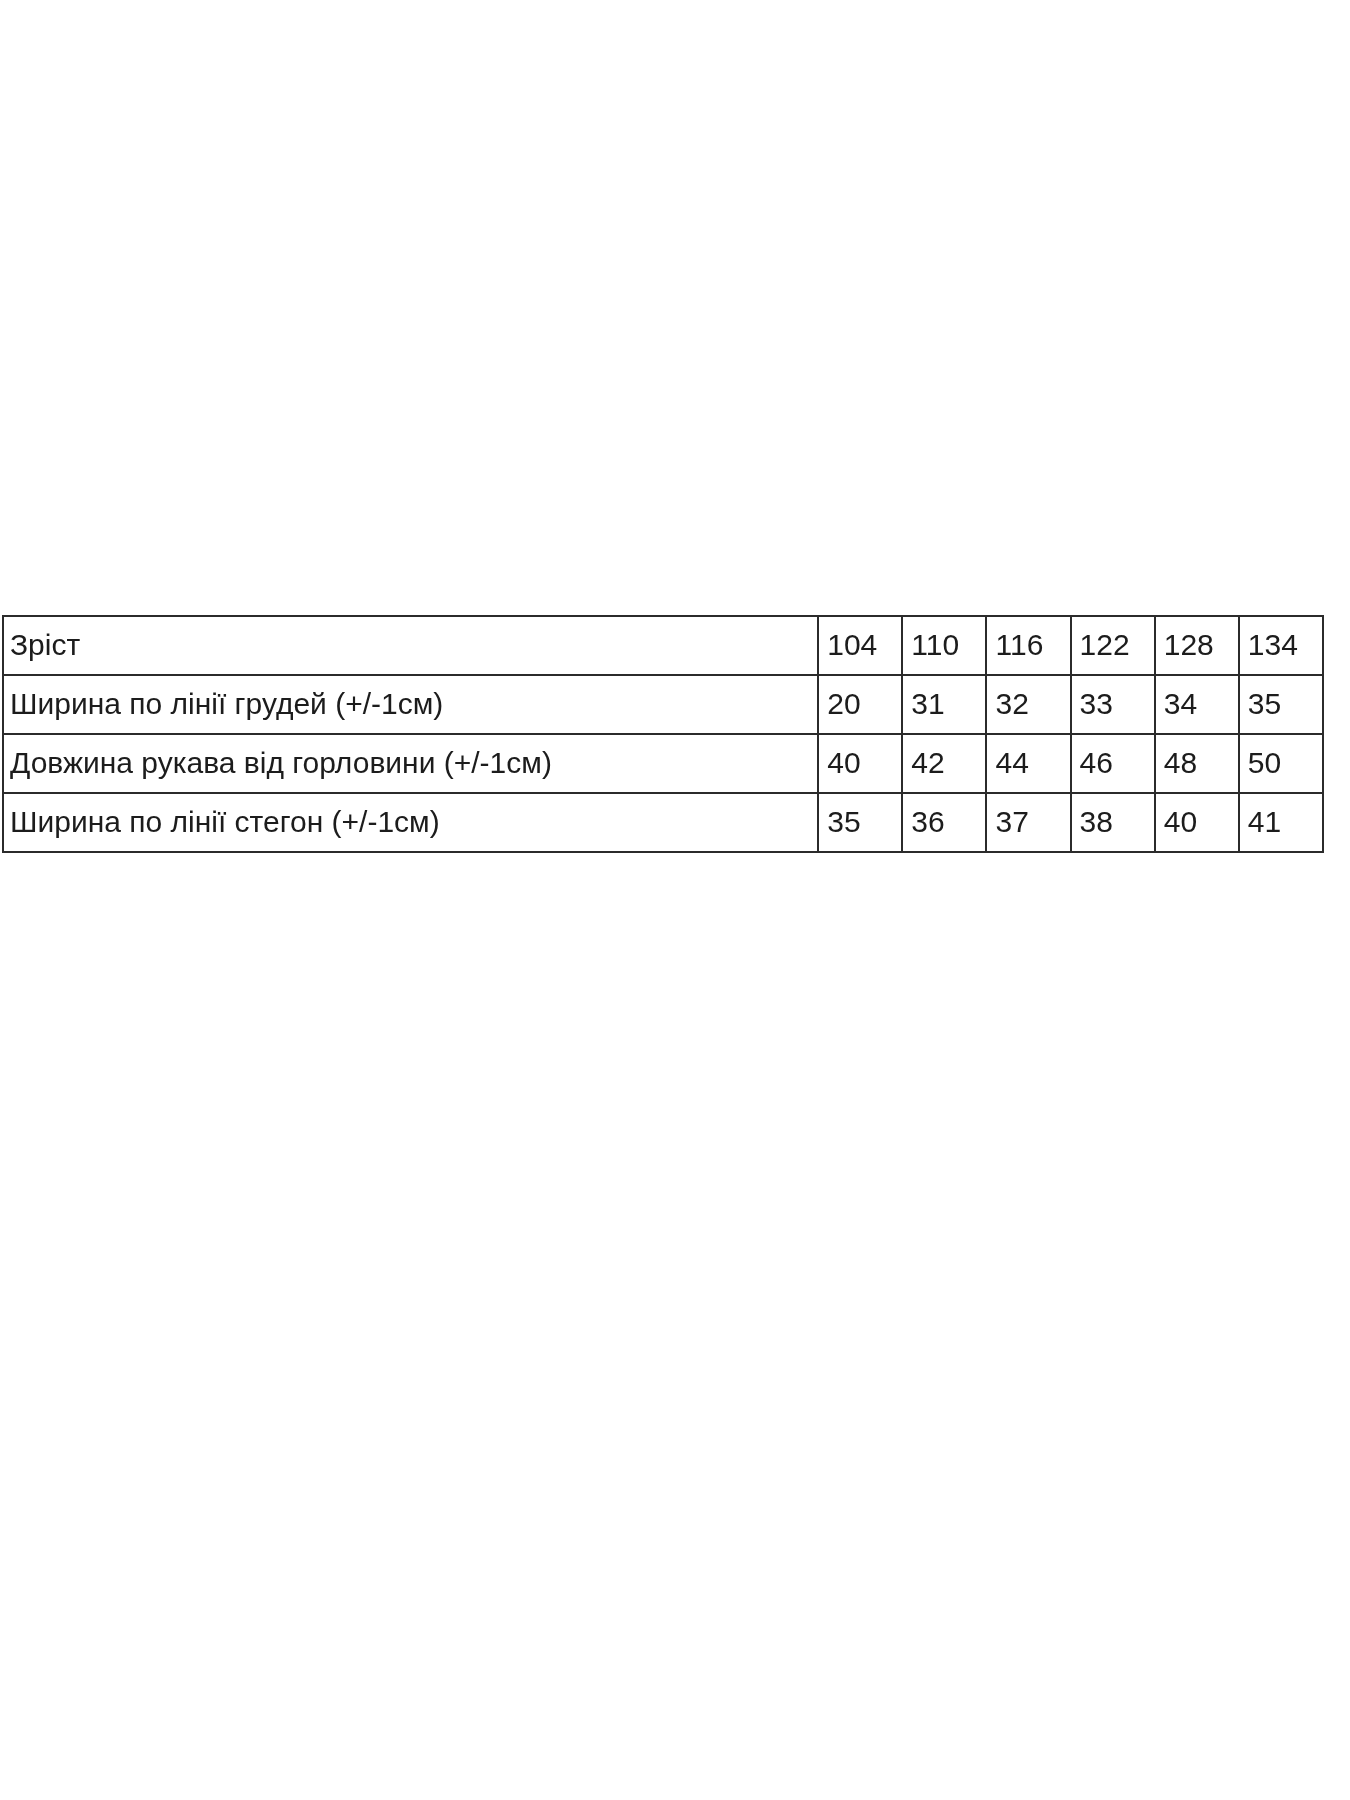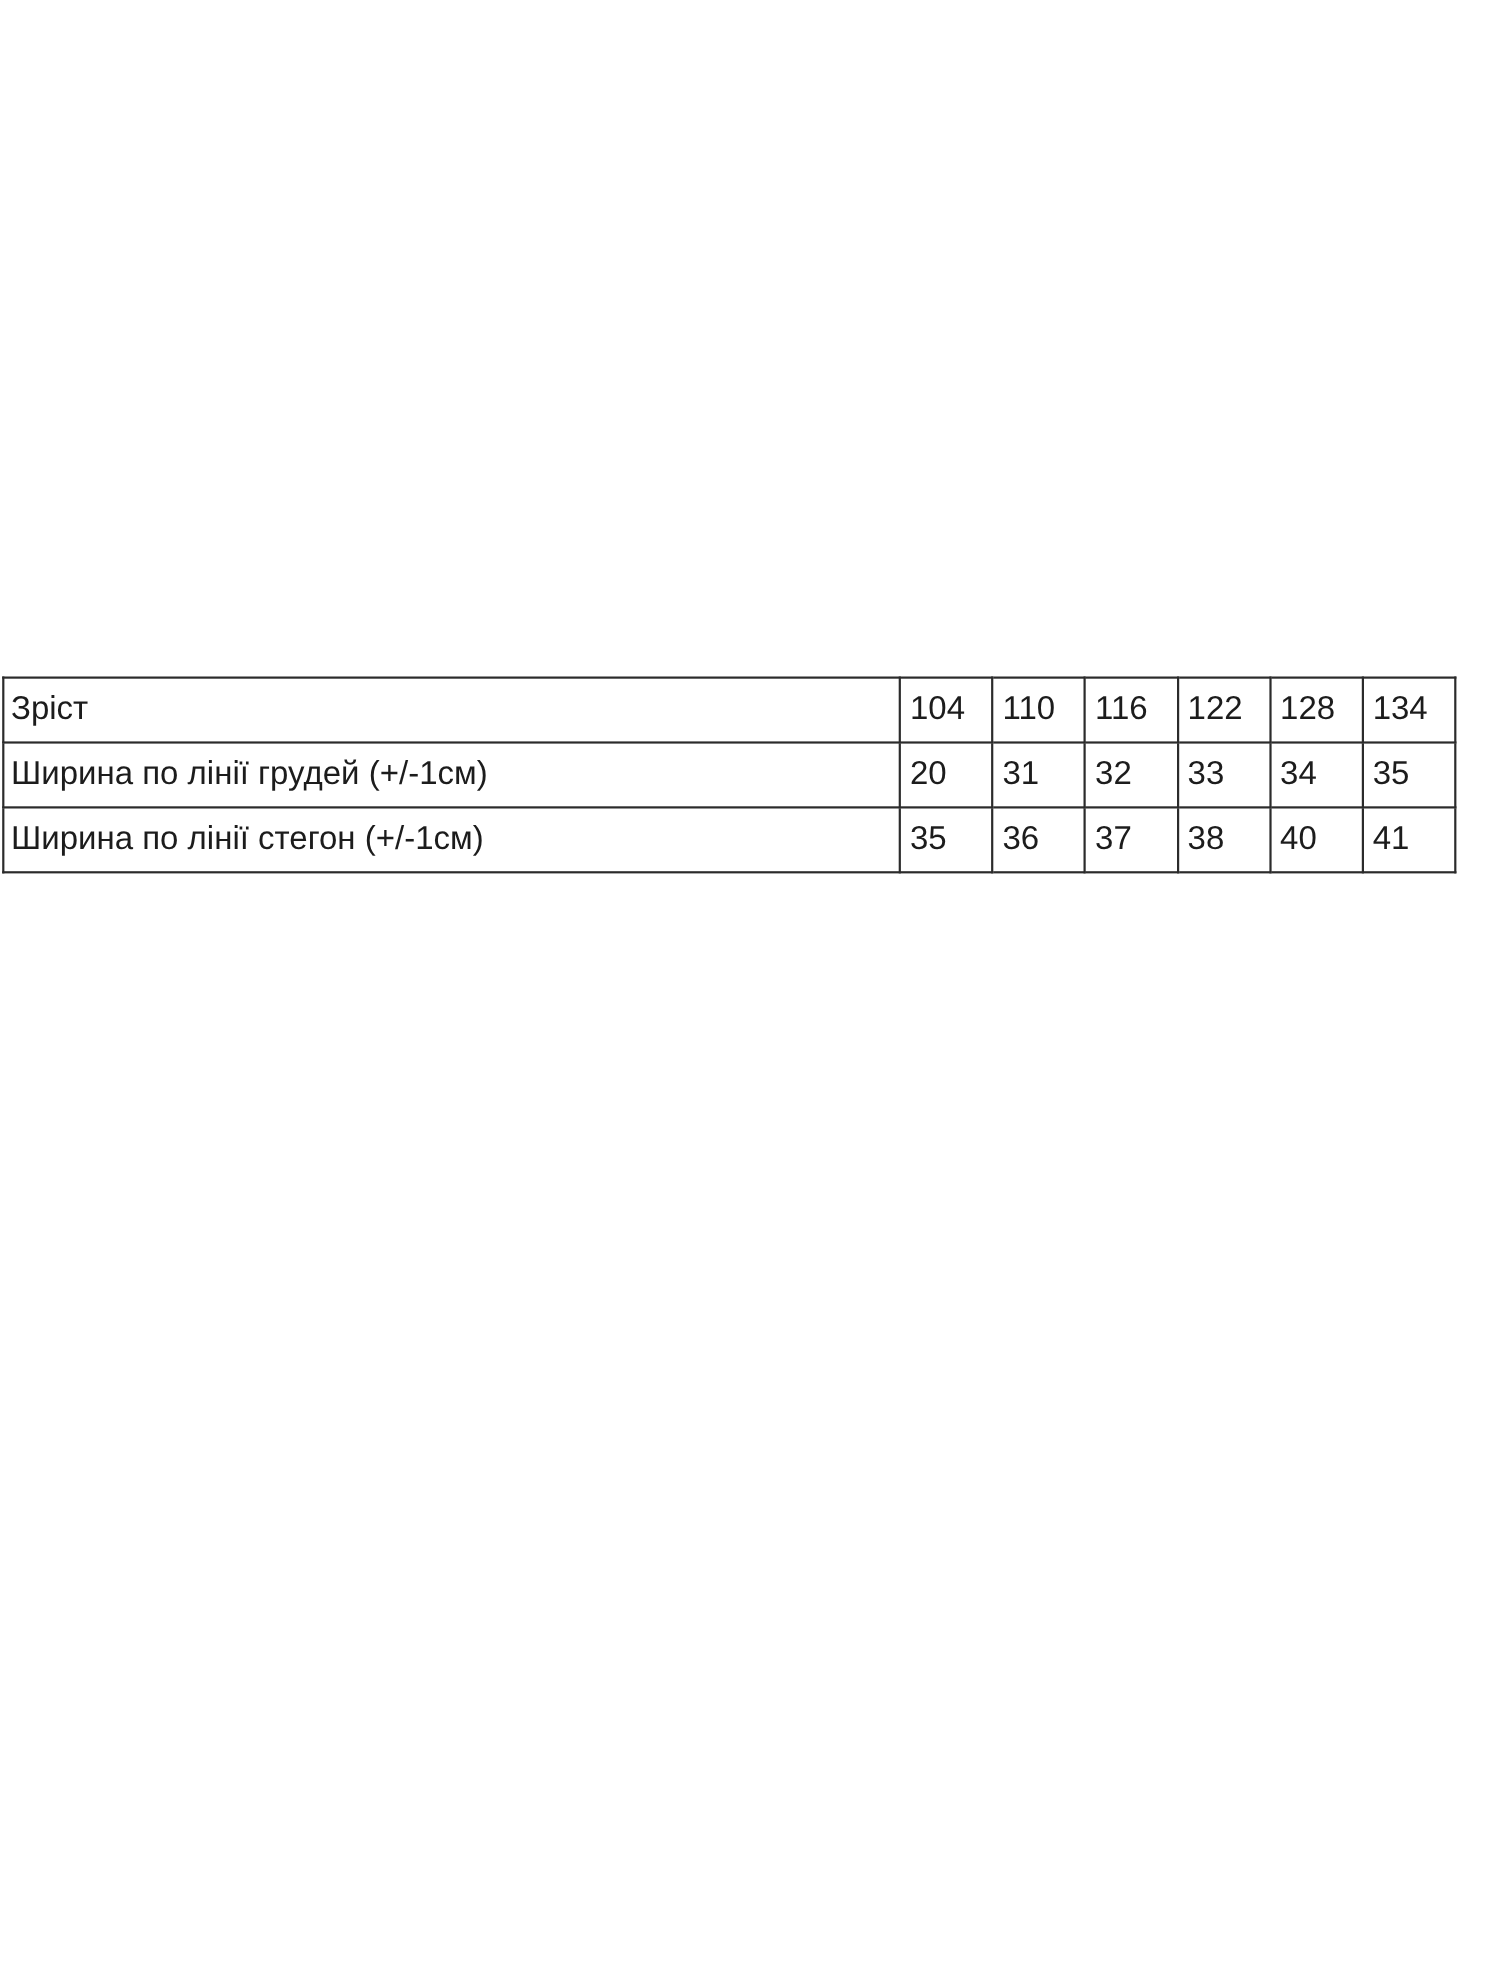--- a/index.html
+++ b/index.html
@@ -94,20 +94,29 @@
         <tr>
           <td class="label">Ширина по лінії грудей (+/-1см)</td>
           <td class="val">20</td>
           <td class="val">31</td>
           <td class="val">32</td>
           <td class="val">33</td>
           <td class="val">34</td>
           <td class="val">35</td>
         </tr>
         <tr>
+          <td class="label">Довжина рукава від горловини (+/-1см)</td>
+          <td class="val">40</td>
+          <td class="val">42</td>
+          <td class="val">44</td>
+          <td class="val">46</td>
+          <td class="val">48</td>
+          <td class="val">50</td>
+        </tr>
+        <tr>
           <td class="label">Ширина по лінії стегон  (+/-1см)</td>
           <td class="val">35</td>
           <td class="val">36</td>
           <td class="val">37</td>
           <td class="val">38</td>
           <td class="val">40</td>
           <td class="val">41</td>
         </tr>
       </tbody>
     </table>

